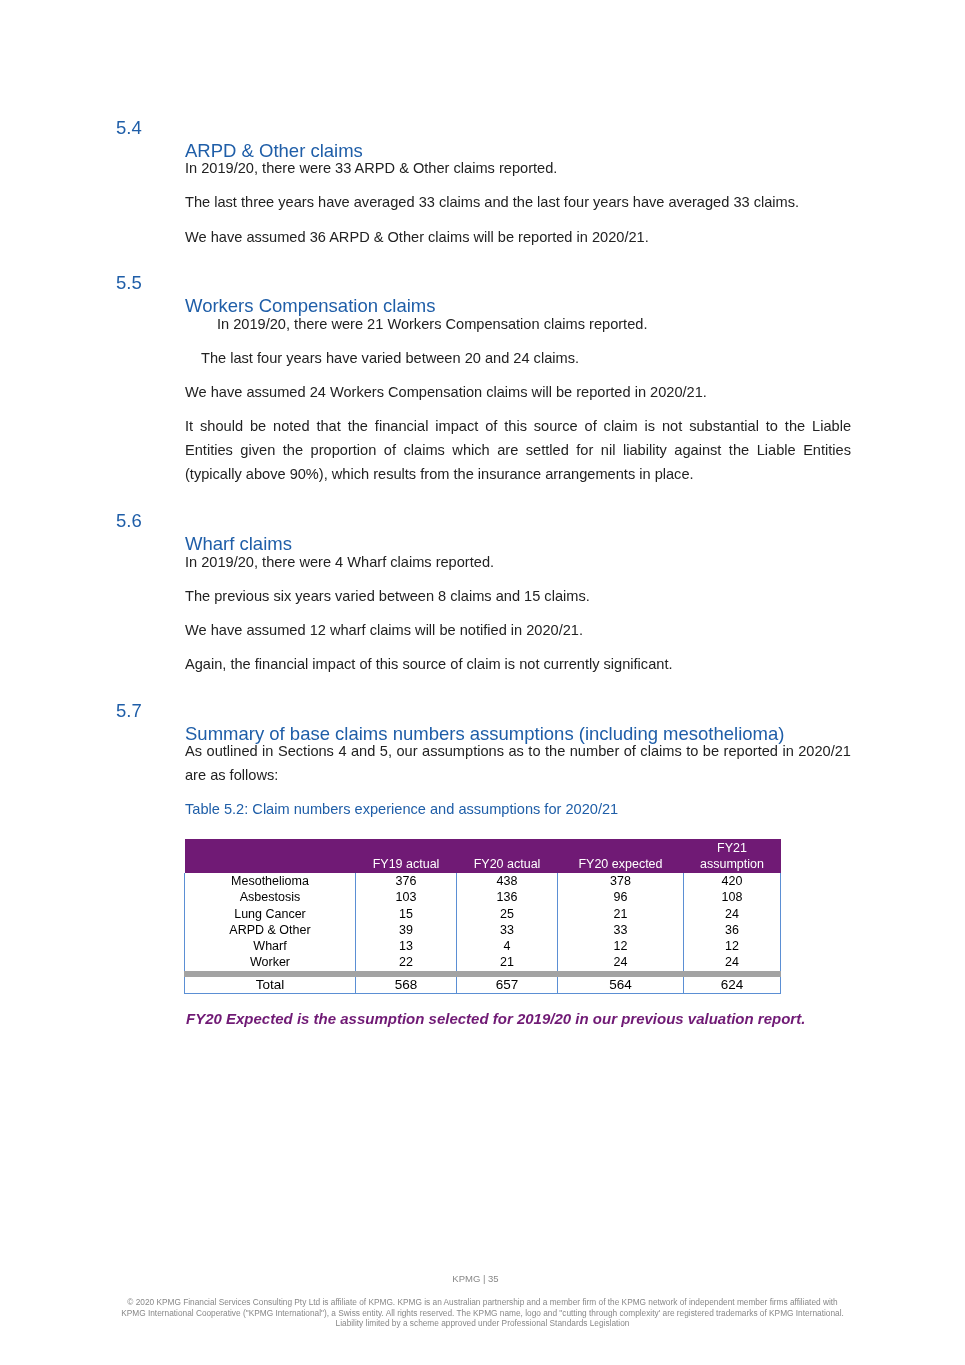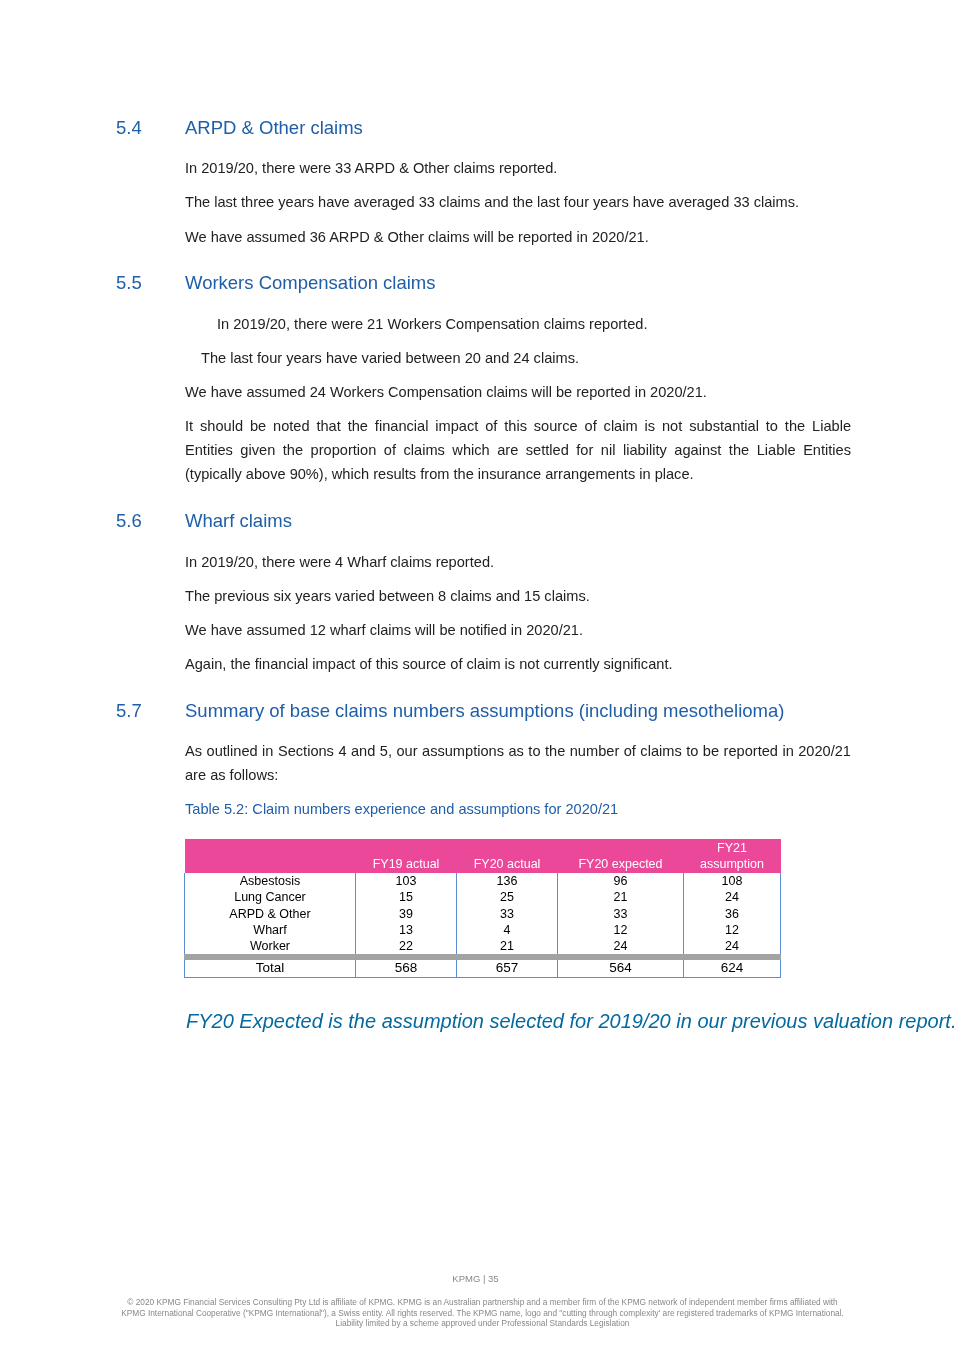--- a/index.html
+++ b/index.html
@@ -1,28 +1,28 @@
 <!DOCTYPE html>
 <html><head>
   <meta charset="utf-8">
   <style>
     html, body { margin: 0; padding: 0; background: #ffffff; }
     body { width: 965px; height: 1365px; position: relative; font-family: "Liberation Sans", sans-serif; color: #222; }
     .h2 { position: absolute; left: 116px; font-size: 18.5px; color: #1f5ea8; }
     .h2 .num { position: absolute; left: 0; white-space: nowrap; }
-    .h2 .title { position: absolute; left: 69px; white-space: nowrap; }
+    .h2 .title { position: absolute; left: 69px; white-space: nowrap; margin-top: 23px; }
     .p { position: absolute; left: 185px; width: 666px; font-size: 14.6px; line-height: 24px; color: #222; }
     .just { text-align: justify; }
     .caption { position: absolute; left: 185px; font-size: 14.6px; color: #1f5ea8; }
     table.tbl { position: absolute; left: 184px; top: 839px; width: 597px; border-collapse: collapse; font-size: 12.5px; color: #000; }
-    table.tbl th { background: #ec4899; color: #fff; font-weight: normal; vertical-align: bottom; padding: 1px 2px 1px; line-height: 16px; }
+    table.tbl th { background: #701a75; color: #fff; font-weight: normal; vertical-align: bottom; padding: 1px 2px 1px; line-height: 16px; }
     table.tbl td { text-align: center; line-height: 16.3px; padding: 0; border-left: 1px solid #5b8fd4; border-right: 1px solid #5b8fd4; }
     table.tbl tr.total td { border-top: 6px solid #a3a3a3; border-bottom: 1px solid #5b8fd4; font-size: 13.5px; }
     table.tbl td:first-child { width: 170px; }
-    .note { position: absolute; left: 186px; top: 1010px; font-size: 20px; font-style: italic; color: #0369a1; }
+    .note { position: absolute; left: 186px; top: 1010px; font-size: 15px; font-style: italic; color: #701a75; font-weight: bold; }
     .footer-page { position: absolute; top: 1273px; left: 0; width: 951px; text-align: center; font-size: 9.5px; color: #888; }
     .footer-legal { position: absolute; top: 1297px; left: 115px; width: 735px; text-align: center; font-size: 8.3px; line-height: 10.5px; color: #888; }
   </style>
 </head>
 <body>
 
 <div class="h2" style="top:117px;">
   <span class="num">5.4</span>
   <span class="title">ARPD &amp; Other claims</span>
 </div>
@@ -64,20 +64,27 @@
       <th>FY20 actual</th>
       <th>FY20 expected</th>
       <th>
         <span>FY21</span><br>
         <span>assumption</span>
       </th>
     </tr>
   </thead>
   <tbody>
     <tr>
+      <td>Mesothelioma</td>
+      <td>376</td>
+      <td>438</td>
+      <td>378</td>
+      <td>420</td>
+    </tr>
+    <tr>
       <td>Asbestosis</td>
       <td>103</td>
       <td>136</td>
       <td>96</td>
       <td>108</td>
     </tr>
     <tr>
       <td>Lung Cancer</td>
       <td>15</td>
       <td>25</td>

